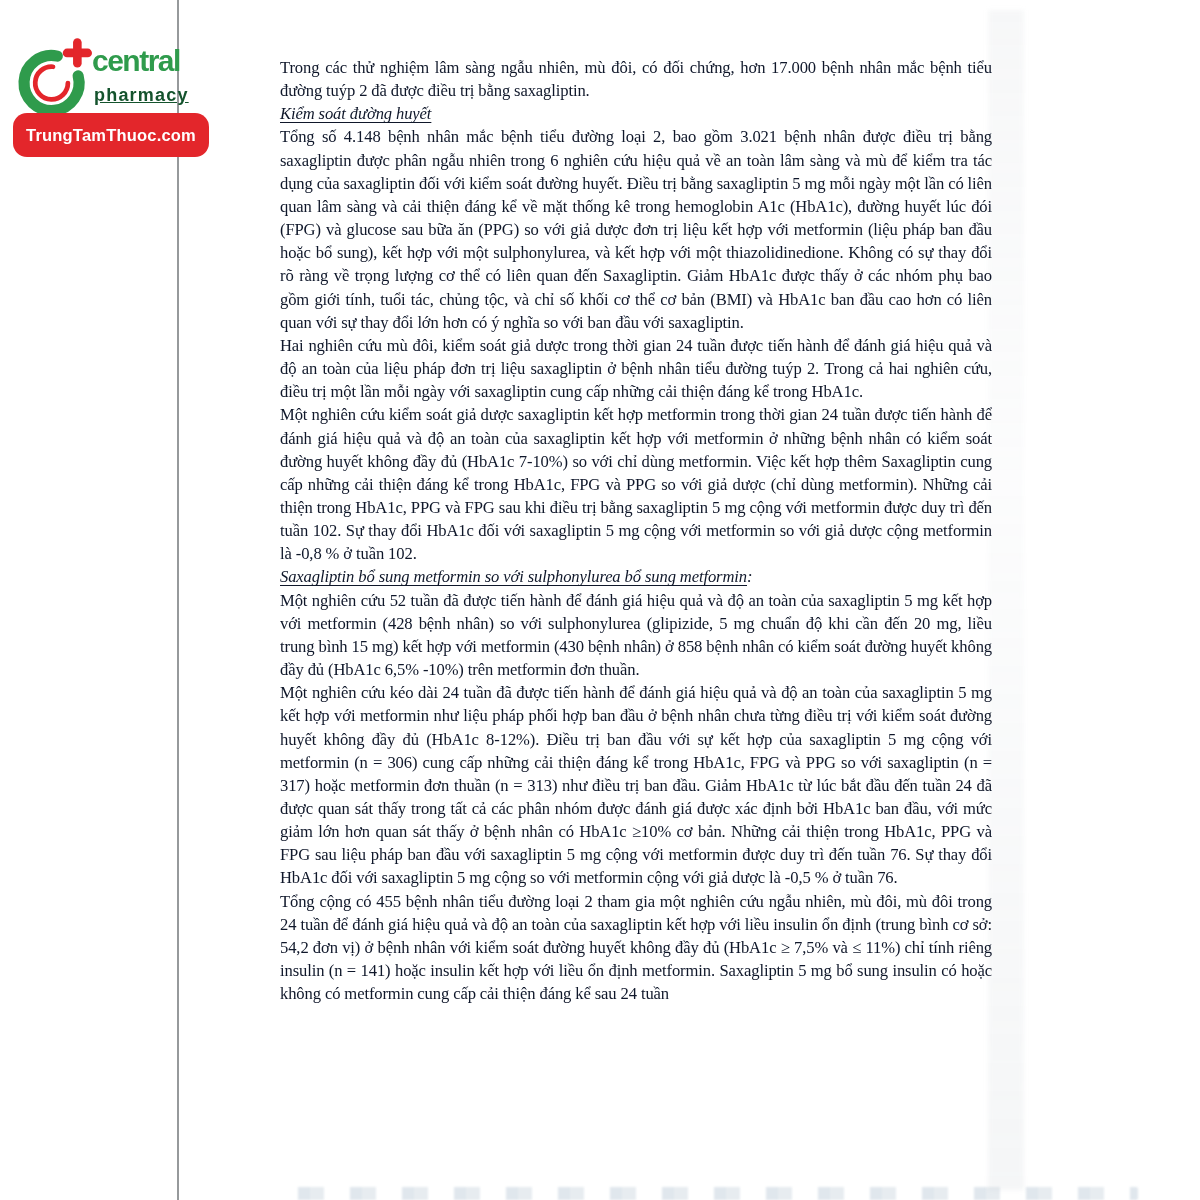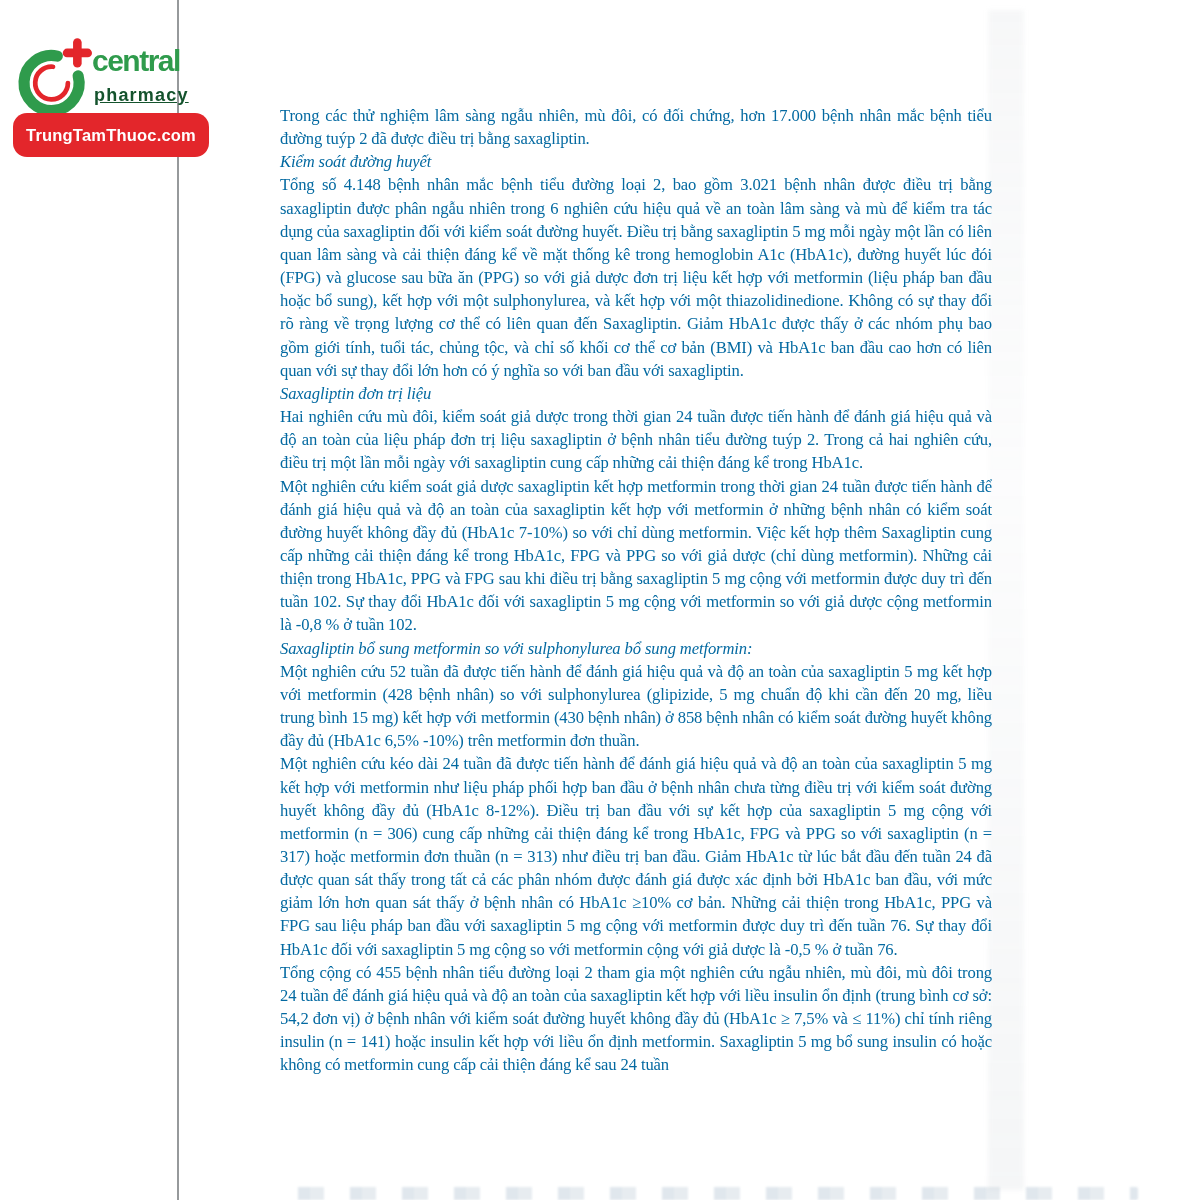--- a/index.html
+++ b/index.html
@@ -16,25 +16,25 @@
   
   .scan-texture{
     position:absolute;left:988px;top:10px;width:36px;height:1180px;
     background:linear-gradient(180deg,rgba(210,214,218,.18),rgba(224,228,232,.10) 40%,rgba(205,211,216,.20));
     filter:blur(2px);
   }
   
   .doc{
     position:absolute;left:280px;top:56px;width:712px;
     font-size:16.6px;line-height:23.15px;letter-spacing:-0.12px;
-    color:#0369a1;text-align:justify;margin-top:48px;
+    color:#0f172a;text-align:justify;
   }
   .doc p{margin:0;}
   .heading{font-style:italic;}
-  .heading .hu{text-underline-offset:3px;}
+  .heading .hu{text-decoration:underline;text-underline-offset:3px;}
   
   .logo{position:absolute;left:12px;top:34px;width:215px;height:112px;z-index:5;}
   .logo svg{position:absolute;left:0;top:0;}
   .brand{
     position:absolute;left:80px;top:12px;
     font-family:"Liberation Sans", sans-serif;font-weight:bold;
     font-size:30px;line-height:1;letter-spacing:-1.5px;color:#2f9b4c;
   }
   .brand-sub{
     position:absolute;left:82px;top:52px;
@@ -80,21 +80,20 @@
   <div class="brand-sub">pharmacy</div>
   <div class="badge">
     <span>TrungTamThuoc.com</span>
   </div>
 </div>
 
 <div class="doc">
   <p>Trong các thử nghiệm lâm sàng ngẫu nhiên, mù đôi, có đối chứng, hơn 17.000 bệnh nhân mắc bệnh tiểu đường tuýp 2 đã được điều trị bằng saxagliptin.</p>
   <p class="heading"><span class="hu">Kiểm soát đường huyết</span><span></span></p>
   <p>Tổng số 4.148 bệnh nhân mắc bệnh tiểu đường loại 2, bao gồm 3.021 bệnh nhân được điều trị bằng saxagliptin được phân ngẫu nhiên trong 6 nghiên cứu hiệu quả về an toàn lâm sàng và mù để kiểm tra tác dụng của saxagliptin đối với kiểm soát đường huyết. Điều trị bằng saxagliptin 5 mg mỗi ngày một lần có liên quan lâm sàng và cải thiện đáng kể về mặt thống kê trong hemoglobin A1c (HbA1c), đường huyết lúc đói (FPG) và glucose sau bữa ăn (PPG) so với giả dược đơn trị liệu kết hợp với metformin (liệu pháp ban đầu hoặc bổ sung), kết hợp với một sulphonylurea, và kết hợp với một thiazolidinedione. Không có sự thay đổi rõ ràng về trọng lượng cơ thể có liên quan đến Saxagliptin. Giảm HbA1c được thấy ở các nhóm phụ bao gồm giới tính, tuổi tác, chủng tộc, và chỉ số khối cơ thể cơ bản (BMI) và HbA1c ban đầu cao hơn có liên quan với sự thay đổi lớn hơn có ý nghĩa so với ban đầu với saxagliptin.</p>
-  <p class="heading"><span class="hu">Saxagliptin đơn trị liệu</span><span></span></p>
   <p>Hai nghiên cứu mù đôi, kiểm soát giả dược trong thời gian 24 tuần được tiến hành để đánh giá hiệu quả và độ an toàn của liệu pháp đơn trị liệu saxagliptin ở bệnh nhân tiểu đường tuýp 2. Trong cả hai nghiên cứu, điều trị một lần mỗi ngày với saxagliptin cung cấp những cải thiện đáng kể trong HbA1c.</p>
   <p>Một nghiên cứu kiểm soát giả dược saxagliptin kết hợp metformin trong thời gian 24 tuần được tiến hành để đánh giá hiệu quả và độ an toàn của saxagliptin kết hợp với metformin ở những bệnh nhân có kiểm soát đường huyết không đầy đủ (HbA1c 7-10%) so với chỉ dùng metformin. Việc kết hợp thêm Saxagliptin cung cấp những cải thiện đáng kể trong HbA1c, FPG và PPG so với giả dược (chỉ dùng metformin). Những cải thiện trong HbA1c, PPG và FPG sau khi điều trị bằng saxagliptin 5 mg cộng với metformin được duy trì đến tuần 102. Sự thay đổi HbA1c đối với saxagliptin 5 mg cộng với metformin so với giả dược cộng metformin là -0,8 % ở tuần 102.</p>
   <p class="heading"><span class="hu">Saxagliptin bổ sung metformin so với sulphonylurea bổ sung metformin</span><span>:</span></p>
   <p>Một nghiên cứu 52 tuần đã được tiến hành để đánh giá hiệu quả và độ an toàn của saxagliptin 5 mg kết hợp với metformin (428 bệnh nhân) so với sulphonylurea (glipizide, 5 mg chuẩn độ khi cần đến 20 mg, liều trung bình 15 mg) kết hợp với metformin (430 bệnh nhân) ở 858 bệnh nhân có kiểm soát đường huyết không đầy đủ (HbA1c 6,5% -10%) trên metformin đơn thuần.</p>
   <p>Một nghiên cứu kéo dài 24 tuần đã được tiến hành để đánh giá hiệu quả và độ an toàn của saxagliptin 5 mg kết hợp với metformin như liệu pháp phối hợp ban đầu ở bệnh nhân chưa từng điều trị với kiểm soát đường huyết không đầy đủ (HbA1c 8-12%). Điều trị ban đầu với sự kết hợp của saxagliptin 5 mg cộng với metformin (n = 306) cung cấp những cải thiện đáng kể trong HbA1c, FPG và PPG so với saxagliptin (n = 317) hoặc metformin đơn thuần (n = 313) như điều trị ban đầu. Giảm HbA1c từ lúc bắt đầu đến tuần 24 đã được quan sát thấy trong tất cả các phân nhóm được đánh giá được xác định bởi HbA1c ban đầu, với mức giảm lớn hơn quan sát thấy ở bệnh nhân có HbA1c ≥10% cơ bản. Những cải thiện trong HbA1c, PPG và FPG sau liệu pháp ban đầu với saxagliptin 5 mg cộng với metformin được duy trì đến tuần 76. Sự thay đổi HbA1c đối với saxagliptin 5 mg cộng so với metformin cộng với giả dược là -0,5 % ở tuần 76.</p>
   <p>Tổng cộng có 455 bệnh nhân tiểu đường loại 2 tham gia một nghiên cứu ngẫu nhiên, mù đôi, mù đôi trong 24 tuần để đánh giá hiệu quả và độ an toàn của saxagliptin kết hợp với liều insulin ổn định (trung bình cơ sở: 54,2 đơn vị) ở bệnh nhân với kiểm soát đường huyết không đầy đủ (HbA1c ≥ 7,5% và ≤ 11%) chỉ tính riêng insulin (n = 141) hoặc insulin kết hợp với liều ổn định metformin. Saxagliptin 5 mg bổ sung insulin có hoặc không có metformin cung cấp cải thiện đáng kể sau 24 tuần</p>
 </div>
 
 <div class="artifact"></div>
 

